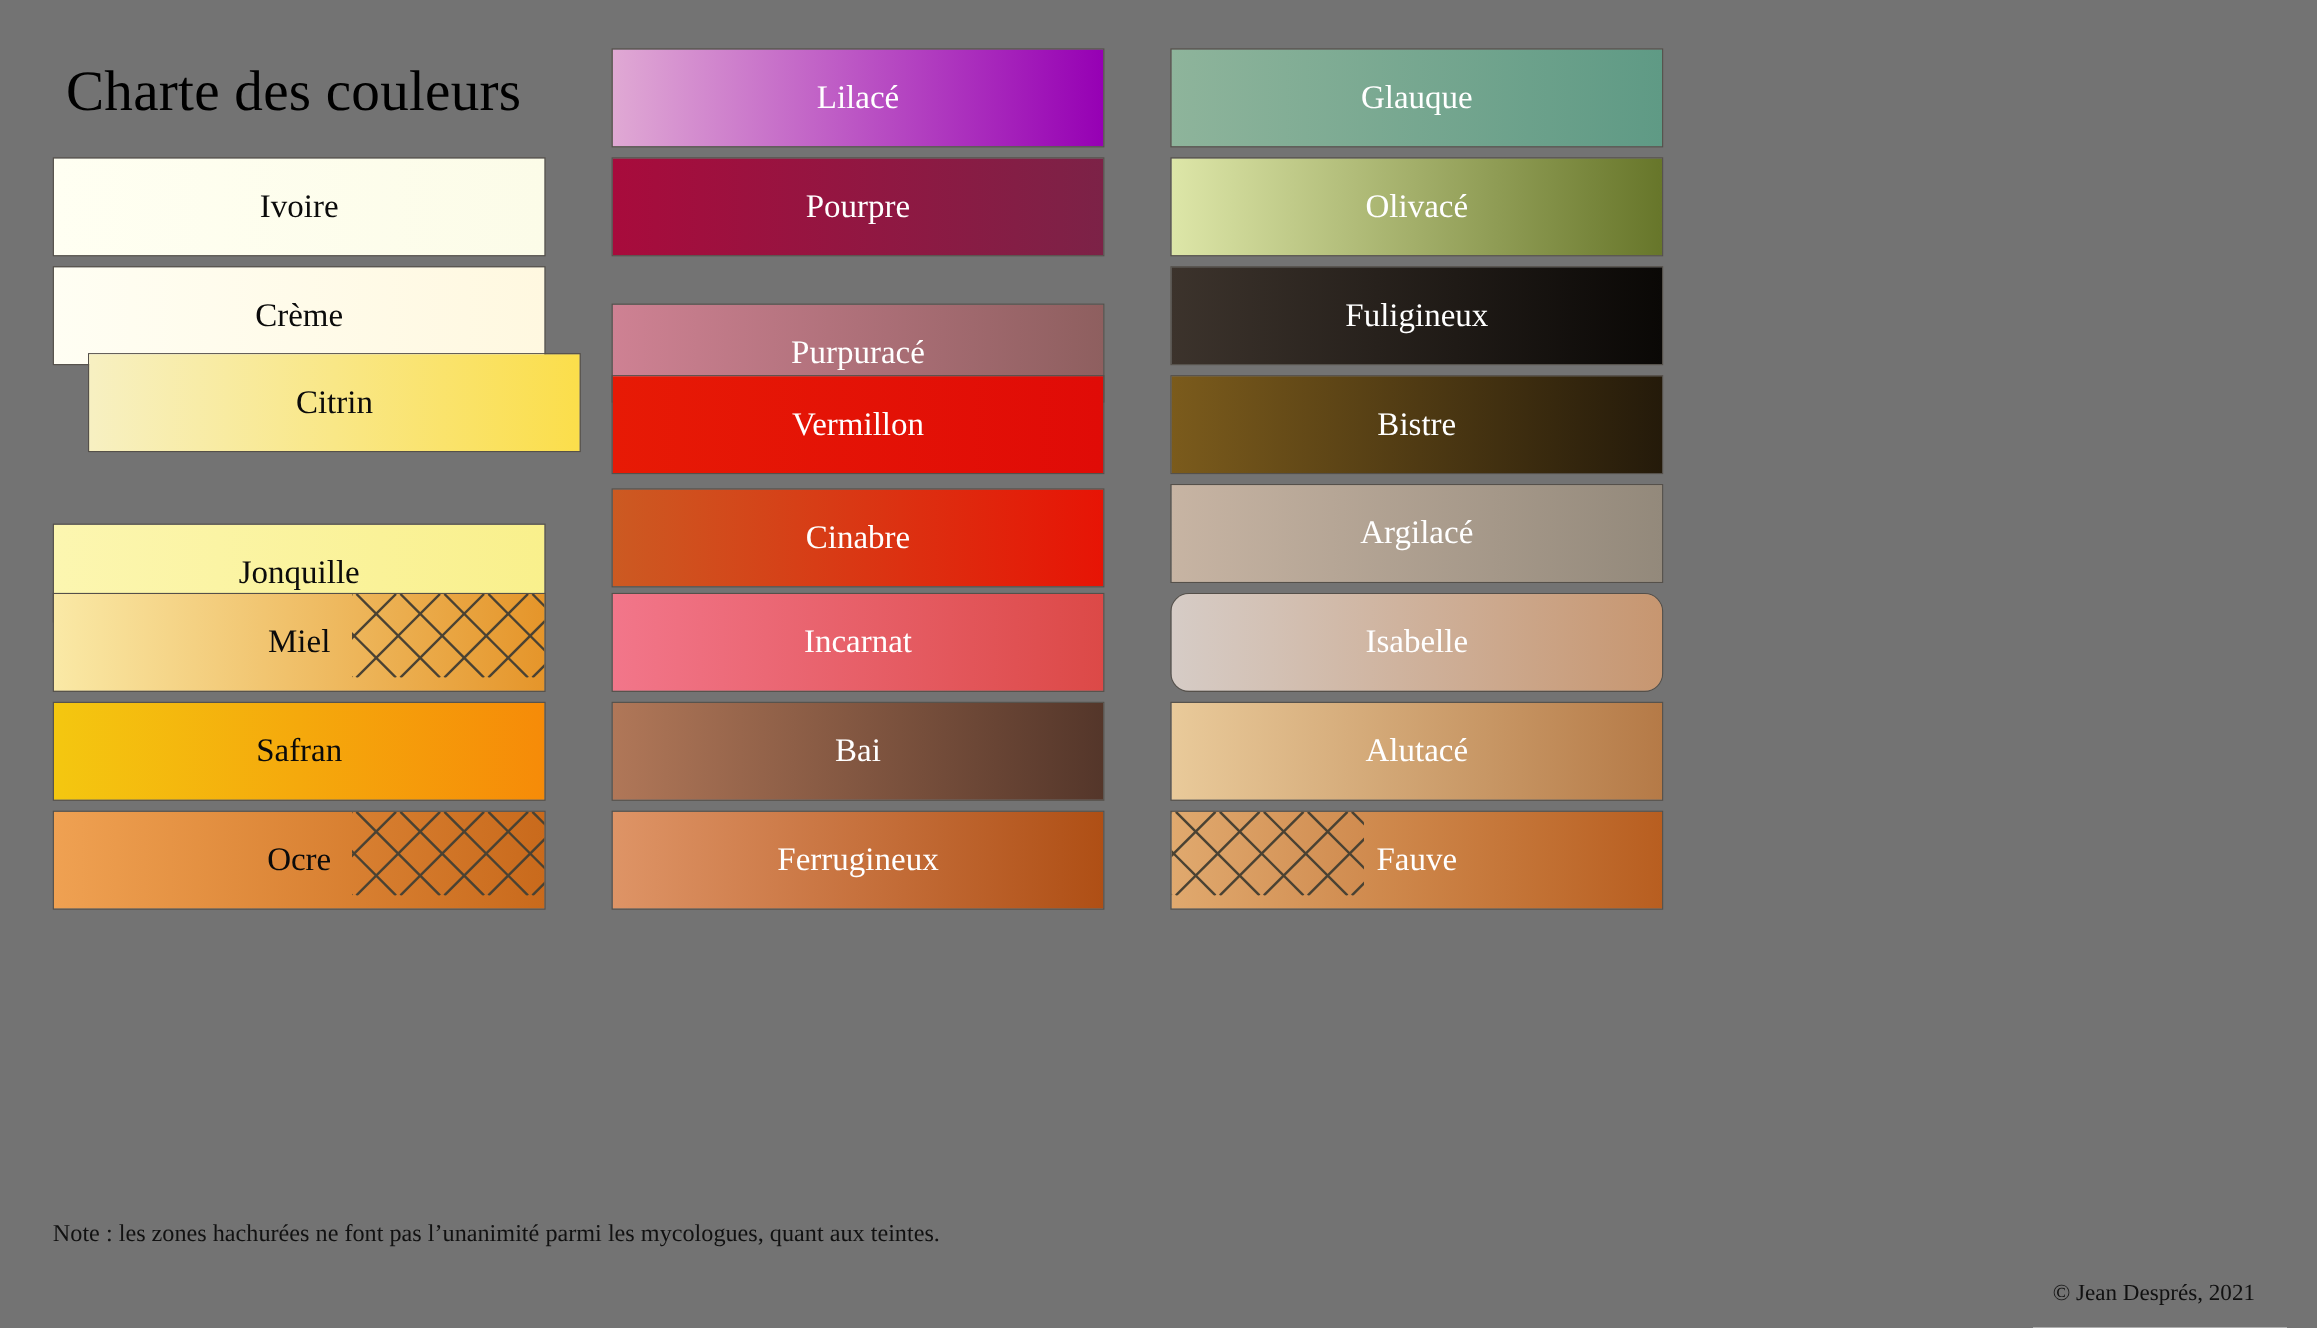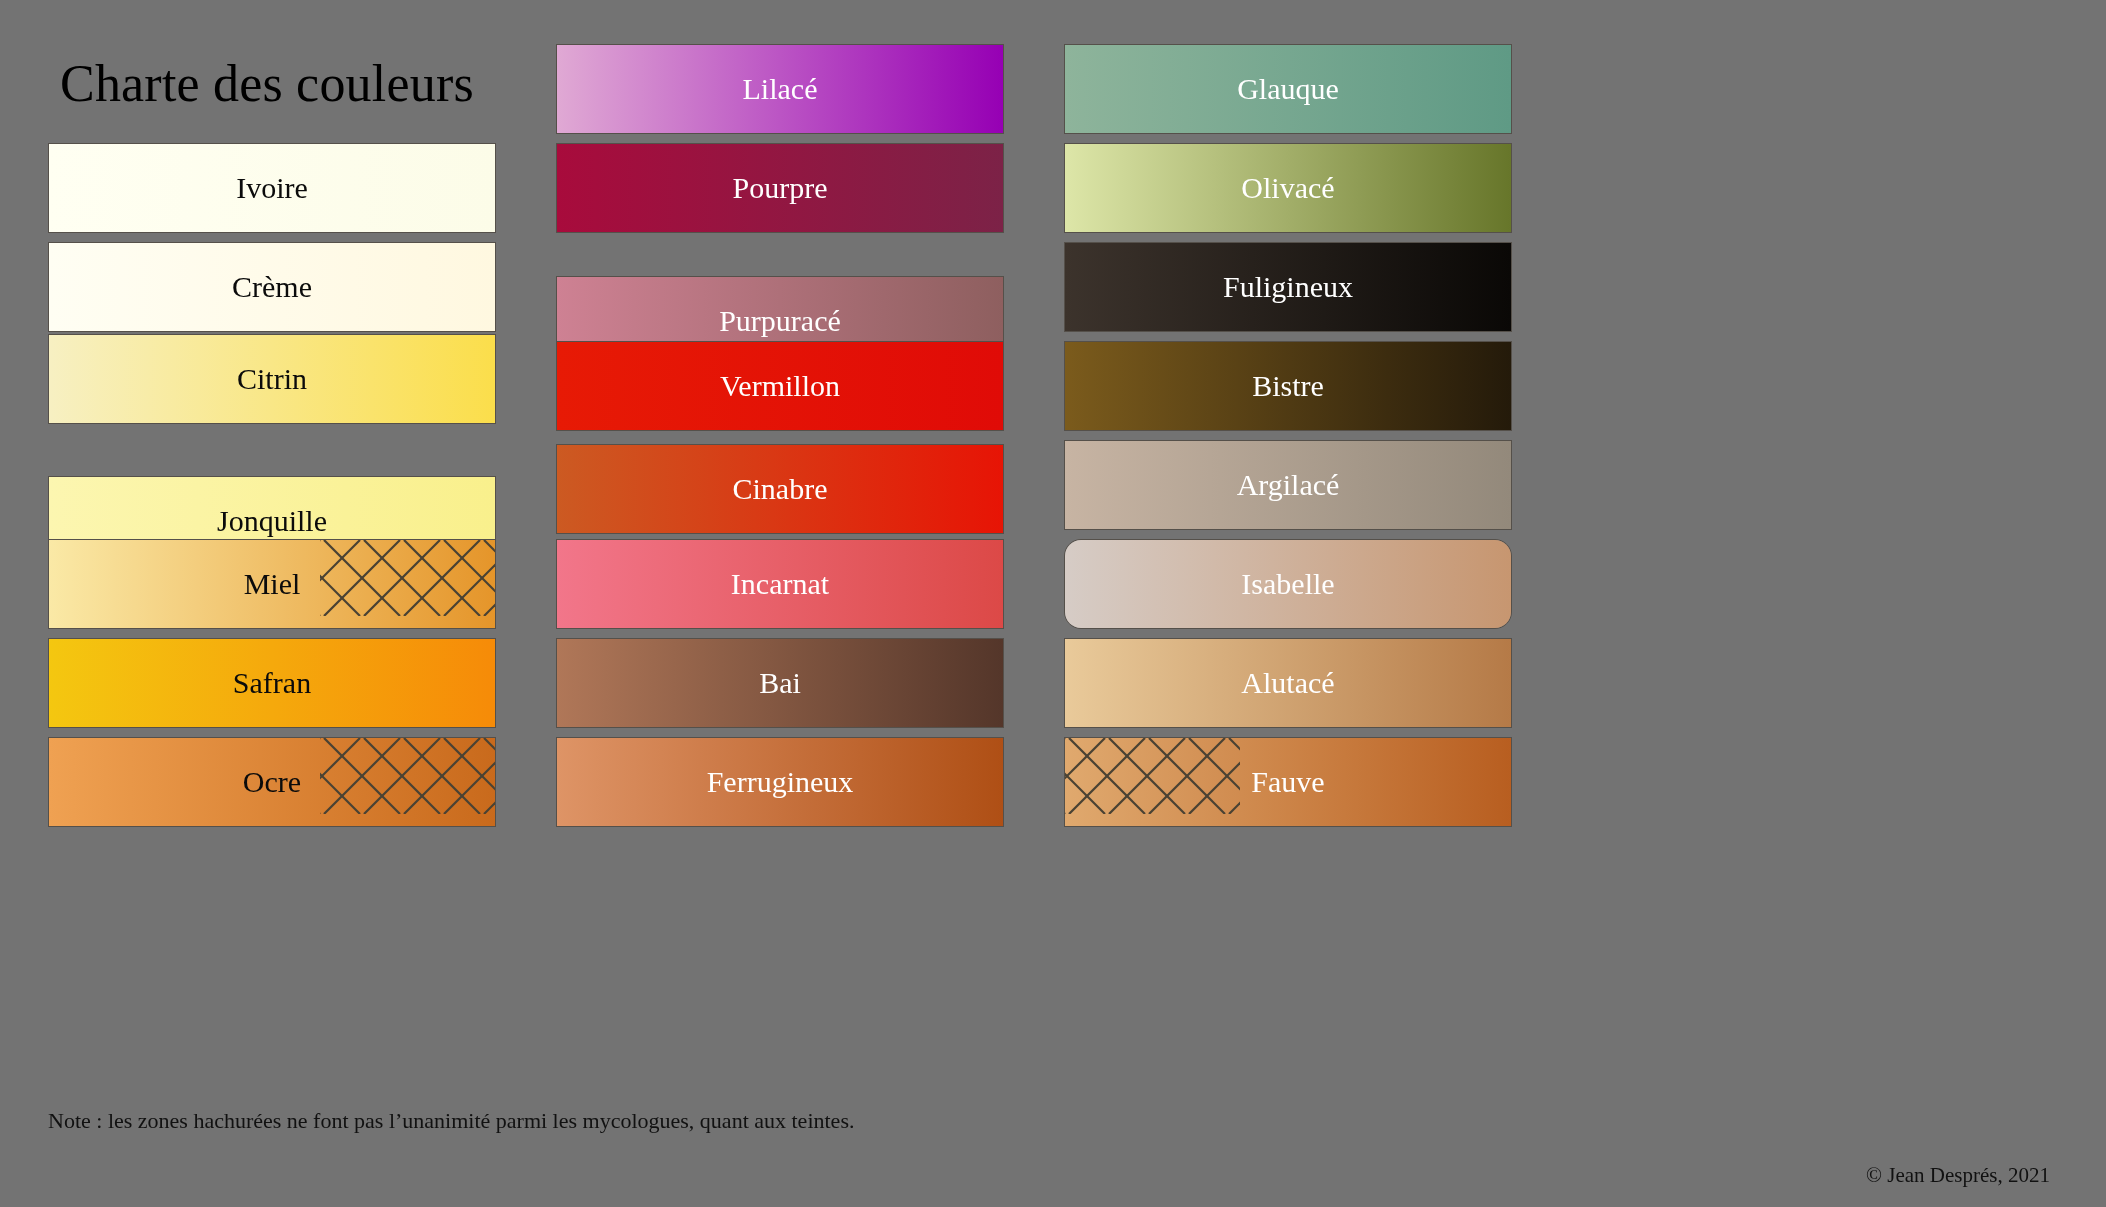--- a/index.html
+++ b/index.html
@@ -101,21 +101,21 @@
 
   <div class="column" id="column-1">
       <div class="swatch" style="top: 143px;">
         <div class="swatch-fill" style="background: linear-gradient(to right, rgb(255, 255, 242) 0%, rgb(252, 252, 232) 100%);"></div>
         <div class="swatch-label label-dark">Ivoire</div>
       </div>
       <div class="swatch" style="top: 242px;">
         <div class="swatch-fill" style="background: linear-gradient(to right, rgb(255, 254, 243) 0%, rgb(255, 248, 224) 100%);"></div>
         <div class="swatch-label label-dark">Crème</div>
       </div>
-      <div class="swatch" style="top: 334px;">
+      <div class="swatch" style="top: 321px; margin-left: 32px;">
         <div class="swatch-fill" style="background: linear-gradient(to right, rgb(247, 240, 194) 0%, rgb(251, 222, 75) 100%);"></div>
         <div class="swatch-label label-dark">Citrin</div>
       </div>
       <div class="swatch" style="top: 440px; margin-top: 36px;">
         <div class="swatch-fill" style="background: linear-gradient(to right, rgb(252, 246, 176) 0%, rgb(249, 240, 140) 100%);"></div>
         <div class="swatch-label label-dark">Jonquille</div>
       </div>
       <div class="swatch" style="top: 539px;">
         <div class="swatch-fill" style="background: linear-gradient(to right, rgb(250, 233, 166) 0%, rgb(229, 149, 42) 100%);"></div>
         <div class="swatch-hatch" style="width: 175px; right: 0px;"><svg width="175" height="76" viewBox="0 0 175 76" preserveAspectRatio="none">

